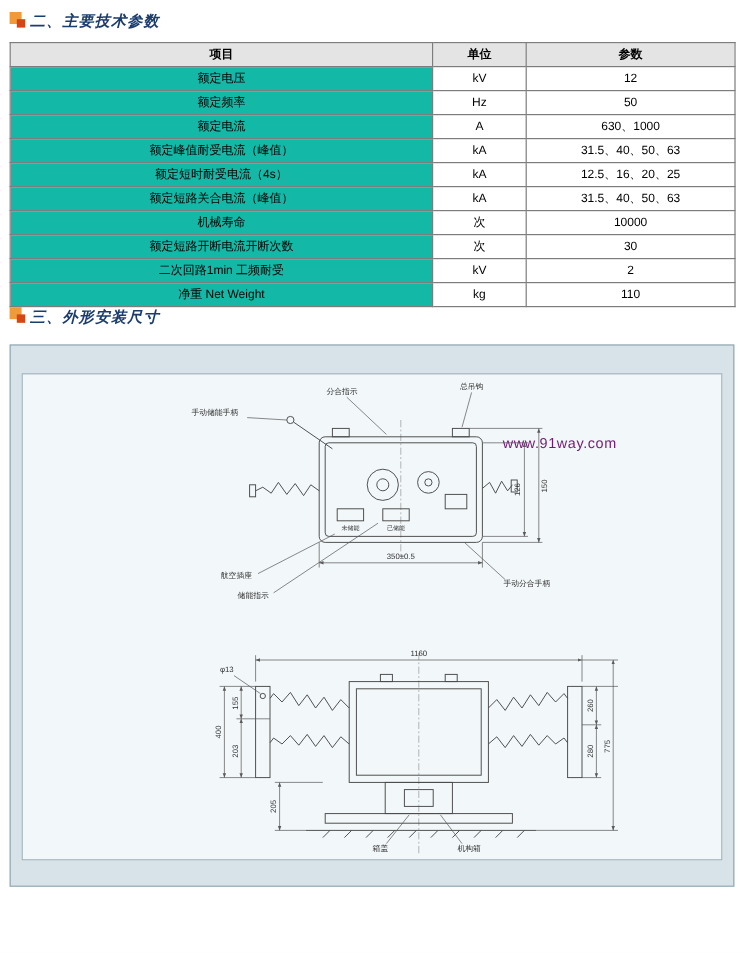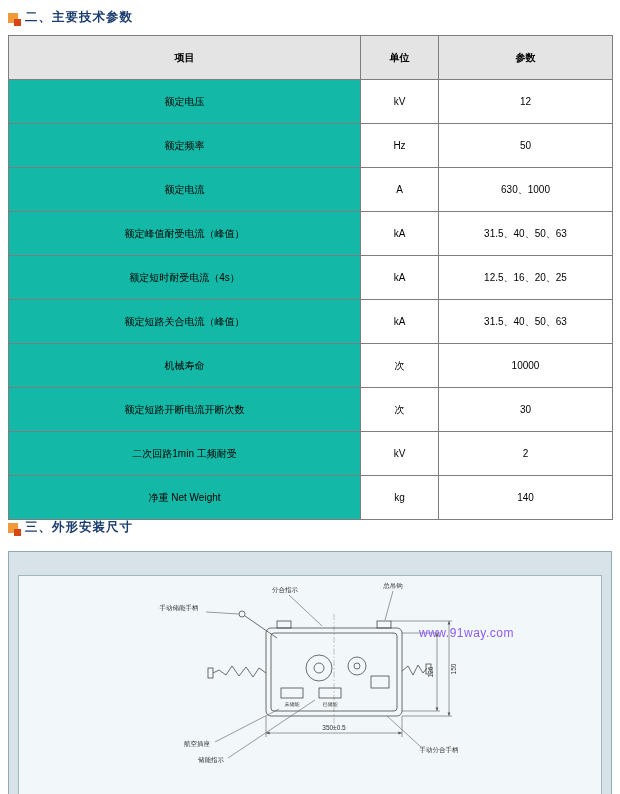--- a/index.html
+++ b/index.html
@@ -1,39 +1,39 @@
 <!DOCTYPE html>
 <html><head>
 <meta charset="utf-8">
 <style>
   * { box-sizing: border-box; margin: 0; padding: 0; }
   html, body { width: 620px; height: 794px; background: #ffffff; overflow: hidden; }
   body { font-family: "Liberation Sans", "DejaVu Sans", sans-serif; color: #000; }
   .page { padding: 10px 8px 0 8px; }
 
-  .section-header { display: flex; align-items: center; gap: 7px; height: 15px; }
+  .section-header { display: flex; gap: 7px; height: 15px; font-style: italic; }
   .bullet { width: 10px; height: 10px; position: relative; background: #f09a3a; flex: 0 0 auto; }
   .bullet::after { content: ""; position: absolute; right: -3px; bottom: -3px; width: 7px; height: 7px; background: #d64513; }
   .section-title { font-size: 12.5px; font-weight: bold; color: #1b3c6e; letter-spacing: 1px; }
 
   table.params { margin-top: 10px; width: 604px; border-collapse: collapse; table-layout: fixed; }
   table.params th, table.params td {
     border: 1px solid #7d7d7d; font-size: 10px; line-height: 11px;
-    text-align: center; padding: 16px 2px; overflow: hidden; white-space: nowrap;
+    text-align: center; padding: 4px 2px; overflow: hidden; white-space: nowrap;
   }
   table.params thead th { background: #e4e4e4; font-weight: bold; }
   table.params tbody td.col-item { background: #14b8a6; }
 
   .sec2 { }
 
   .diagram-outer { margin-top: 16px; width: 604px; height: 452px; background: #d8e3e9;
     border: 1px solid #93a9b3; position: relative; }
   .diagram-inner { position: absolute; left: 9px; right: 9px; top: 23px; bottom: 21px;
     background: #f2f7f9; border: 1px solid #a2b4bc; overflow: hidden; }
-  .watermark { position: absolute; left: 400px; top: 50px; font-size: 12px; color: #8b5cf6; letter-spacing: 0.5px; }
+  .watermark { position: absolute; left: 400px; top: 50px; font-size: 12px; color: #701a75; letter-spacing: 0.5px; }
 
   svg text { font-size: 6.5px; fill: #333; font-family: "Liberation Sans", "DejaVu Sans", sans-serif; }
   svg text.t-xs { font-size: 5px; }
   svg .ln  { stroke: #4a4a4a; stroke-width: 0.8; fill: none; }
   svg .dim { stroke: #5a5a5a; stroke-width: 0.6; fill: none; }
   svg .axis { stroke: #888; stroke-width: 0.5; stroke-dasharray: 6 2 1.5 2; fill: none; }
 </style>
 </head>
 <body>
 
@@ -99,21 +99,21 @@
           <td>30</td>
         </tr>
       <tr>
           <td class="col-item">二次回路1min 工频耐受</td>
           <td>kV</td>
           <td>2</td>
         </tr>
       <tr>
           <td class="col-item">净重 Net Weight</td>
           <td>kg</td>
-          <td>140</td>
+          <td>110</td>
         </tr>
     </tbody>
   </table>
 
   <div class="section-header sec2">
     <span class="bullet"></span>
     <span class="section-title">三、外形安装尺寸</span>
   </div>
 
   <div class="diagram-outer">

